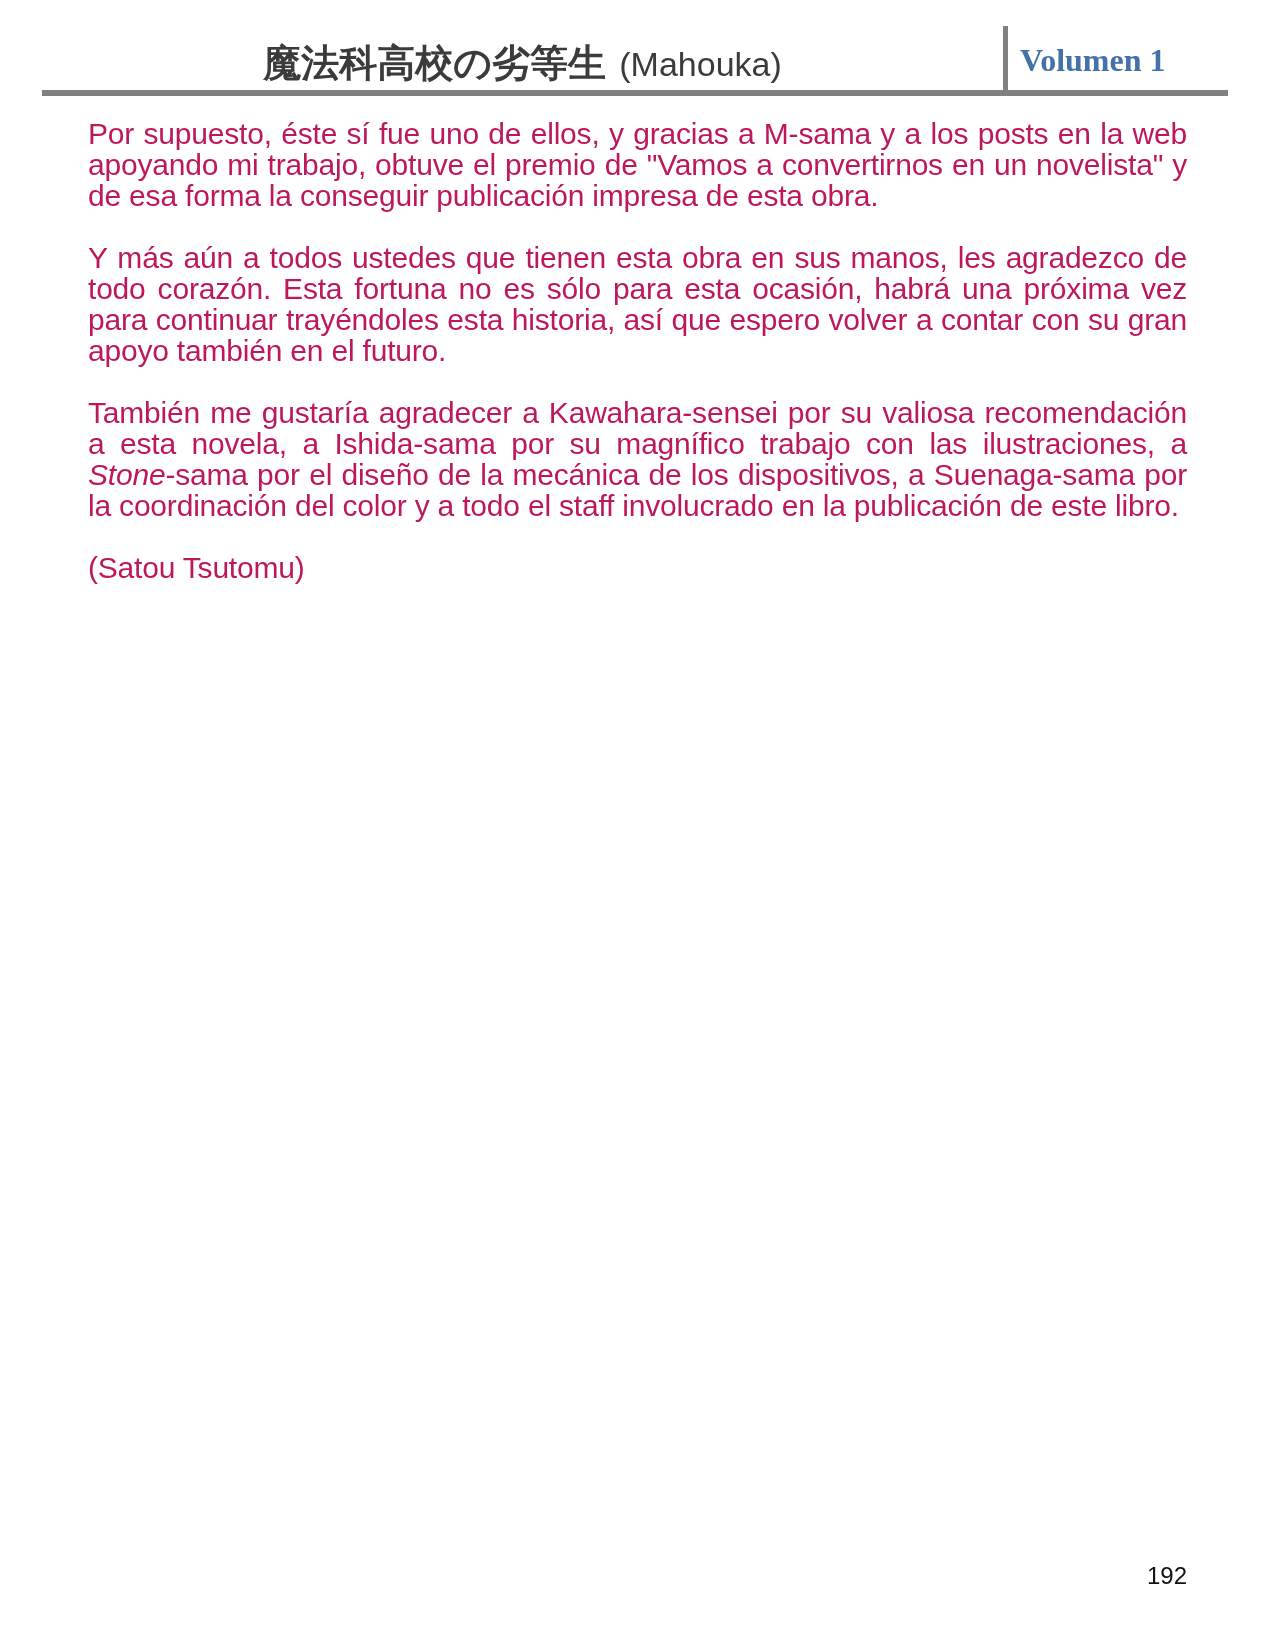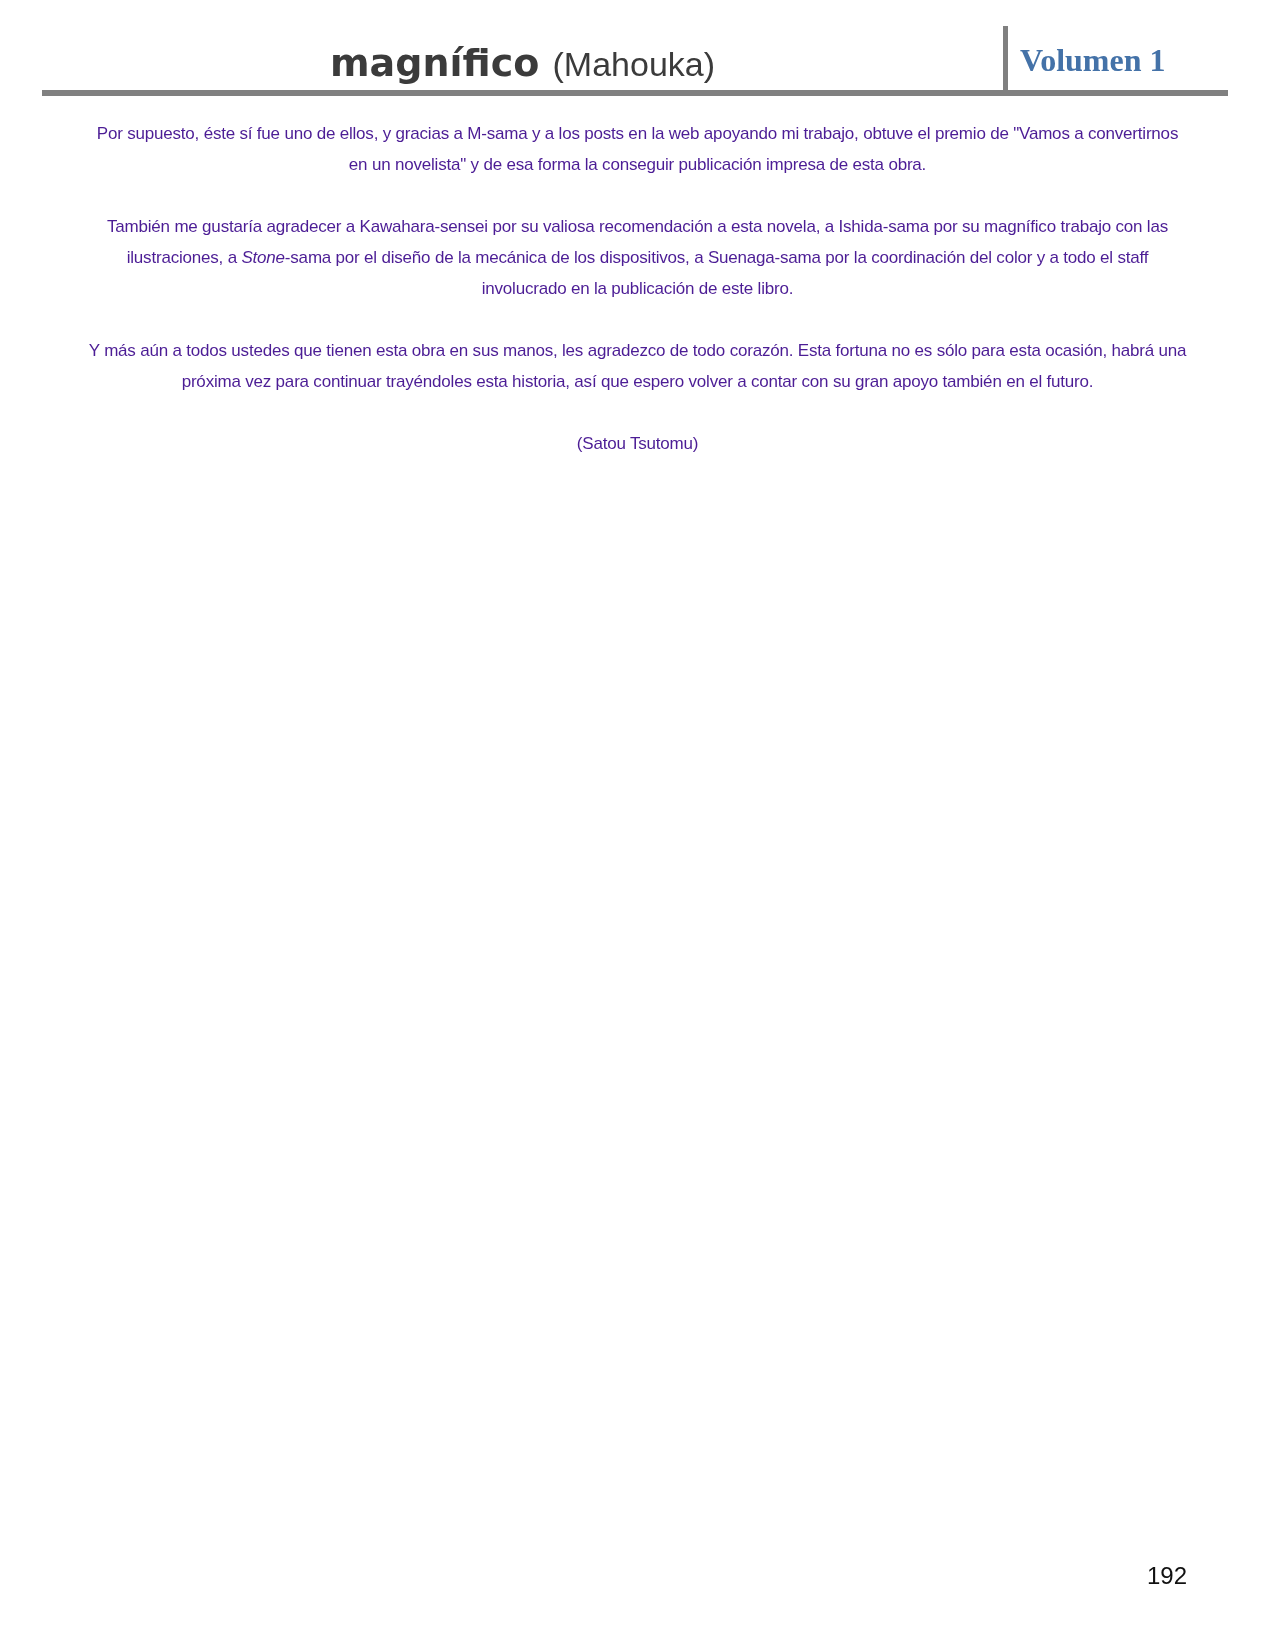--- a/index.html
+++ b/index.html
@@ -84,27 +84,27 @@
     height: 6px;
     background: #808080;
   }
 
   
   .content {
     position: absolute;
     top: 118px;
     left: 88px;
     width: 1099px;
-    font-size: 17px;
+    font-size: 30px;
     line-height: 31px;
     text-align: justify;
     letter-spacing: -0.2px;
-    color: #4c1d95;
+    color: #be185d;
   }
-  .content p { margin: 0 0 31px 0; text-align: center; }
+  .content p { margin: 0 0 31px 0; }
   .content .italic { font-style: italic; }
   .signature {
     margin-top: 40px;
     text-align: left;
   }
 
   
   .footer-pagenum {
     position: absolute;
     right: 88px;
@@ -114,37 +114,37 @@
   }
 </style>
 </head>
 <body>
 
 <div class="page">
 
   <div class="header">
     <div class="header-left">
       <div class="doc-title">
-        <span>magnífico</span>
+        <span>魔法科高校の劣等生</span>
         <span class="title-latin">(Mahouka)</span>
       </div>
     </div>
     <div class="header-divider"></div>
     <div class="header-right">
       <span class="volume-label">Volumen 1</span>
     </div>
   </div>
 
   <div class="header-rule"></div>
 
   <div class="content">
     <p>Por supuesto, éste sí fue uno de ellos, y gracias a M-sama y a los posts en la web apoyando mi trabajo, obtuve el premio de "Vamos a convertirnos en un novelista" y de esa forma la conseguir publicación impresa de esta obra.</p>
 
+    <p>Y más aún a todos ustedes que tienen esta obra en sus manos, les agradezco de todo corazón. Esta fortuna no es sólo para esta ocasión, habrá una próxima vez para continuar trayéndoles esta historia, así que espero volver a contar con su gran apoyo también en el futuro.</p>
+
     <p><span>También me gustaría agradecer a Kawahara-sensei por su valiosa recomendación a esta novela, a Ishida-sama por su magnífico trabajo con las ilustraciones, a </span><span class="italic">Stone</span><span>-sama por el diseño de la mecánica de los dispositivos, a Suenaga-sama por la coordinación del color y a todo el staff involucrado en la publicación de este libro.</span></p>
-
-    <p>Y más aún a todos ustedes que tienen esta obra en sus manos, les agradezco de todo corazón. Esta fortuna no es sólo para esta ocasión, habrá una próxima vez para continuar trayéndoles esta historia, así que espero volver a contar con su gran apoyo también en el futuro.</p>
 
     <p class="signature">(Satou Tsutomu)</p>
   </div>
 
   <span class="footer-pagenum">192</span>
 
 </div>
 
 </body></html>

